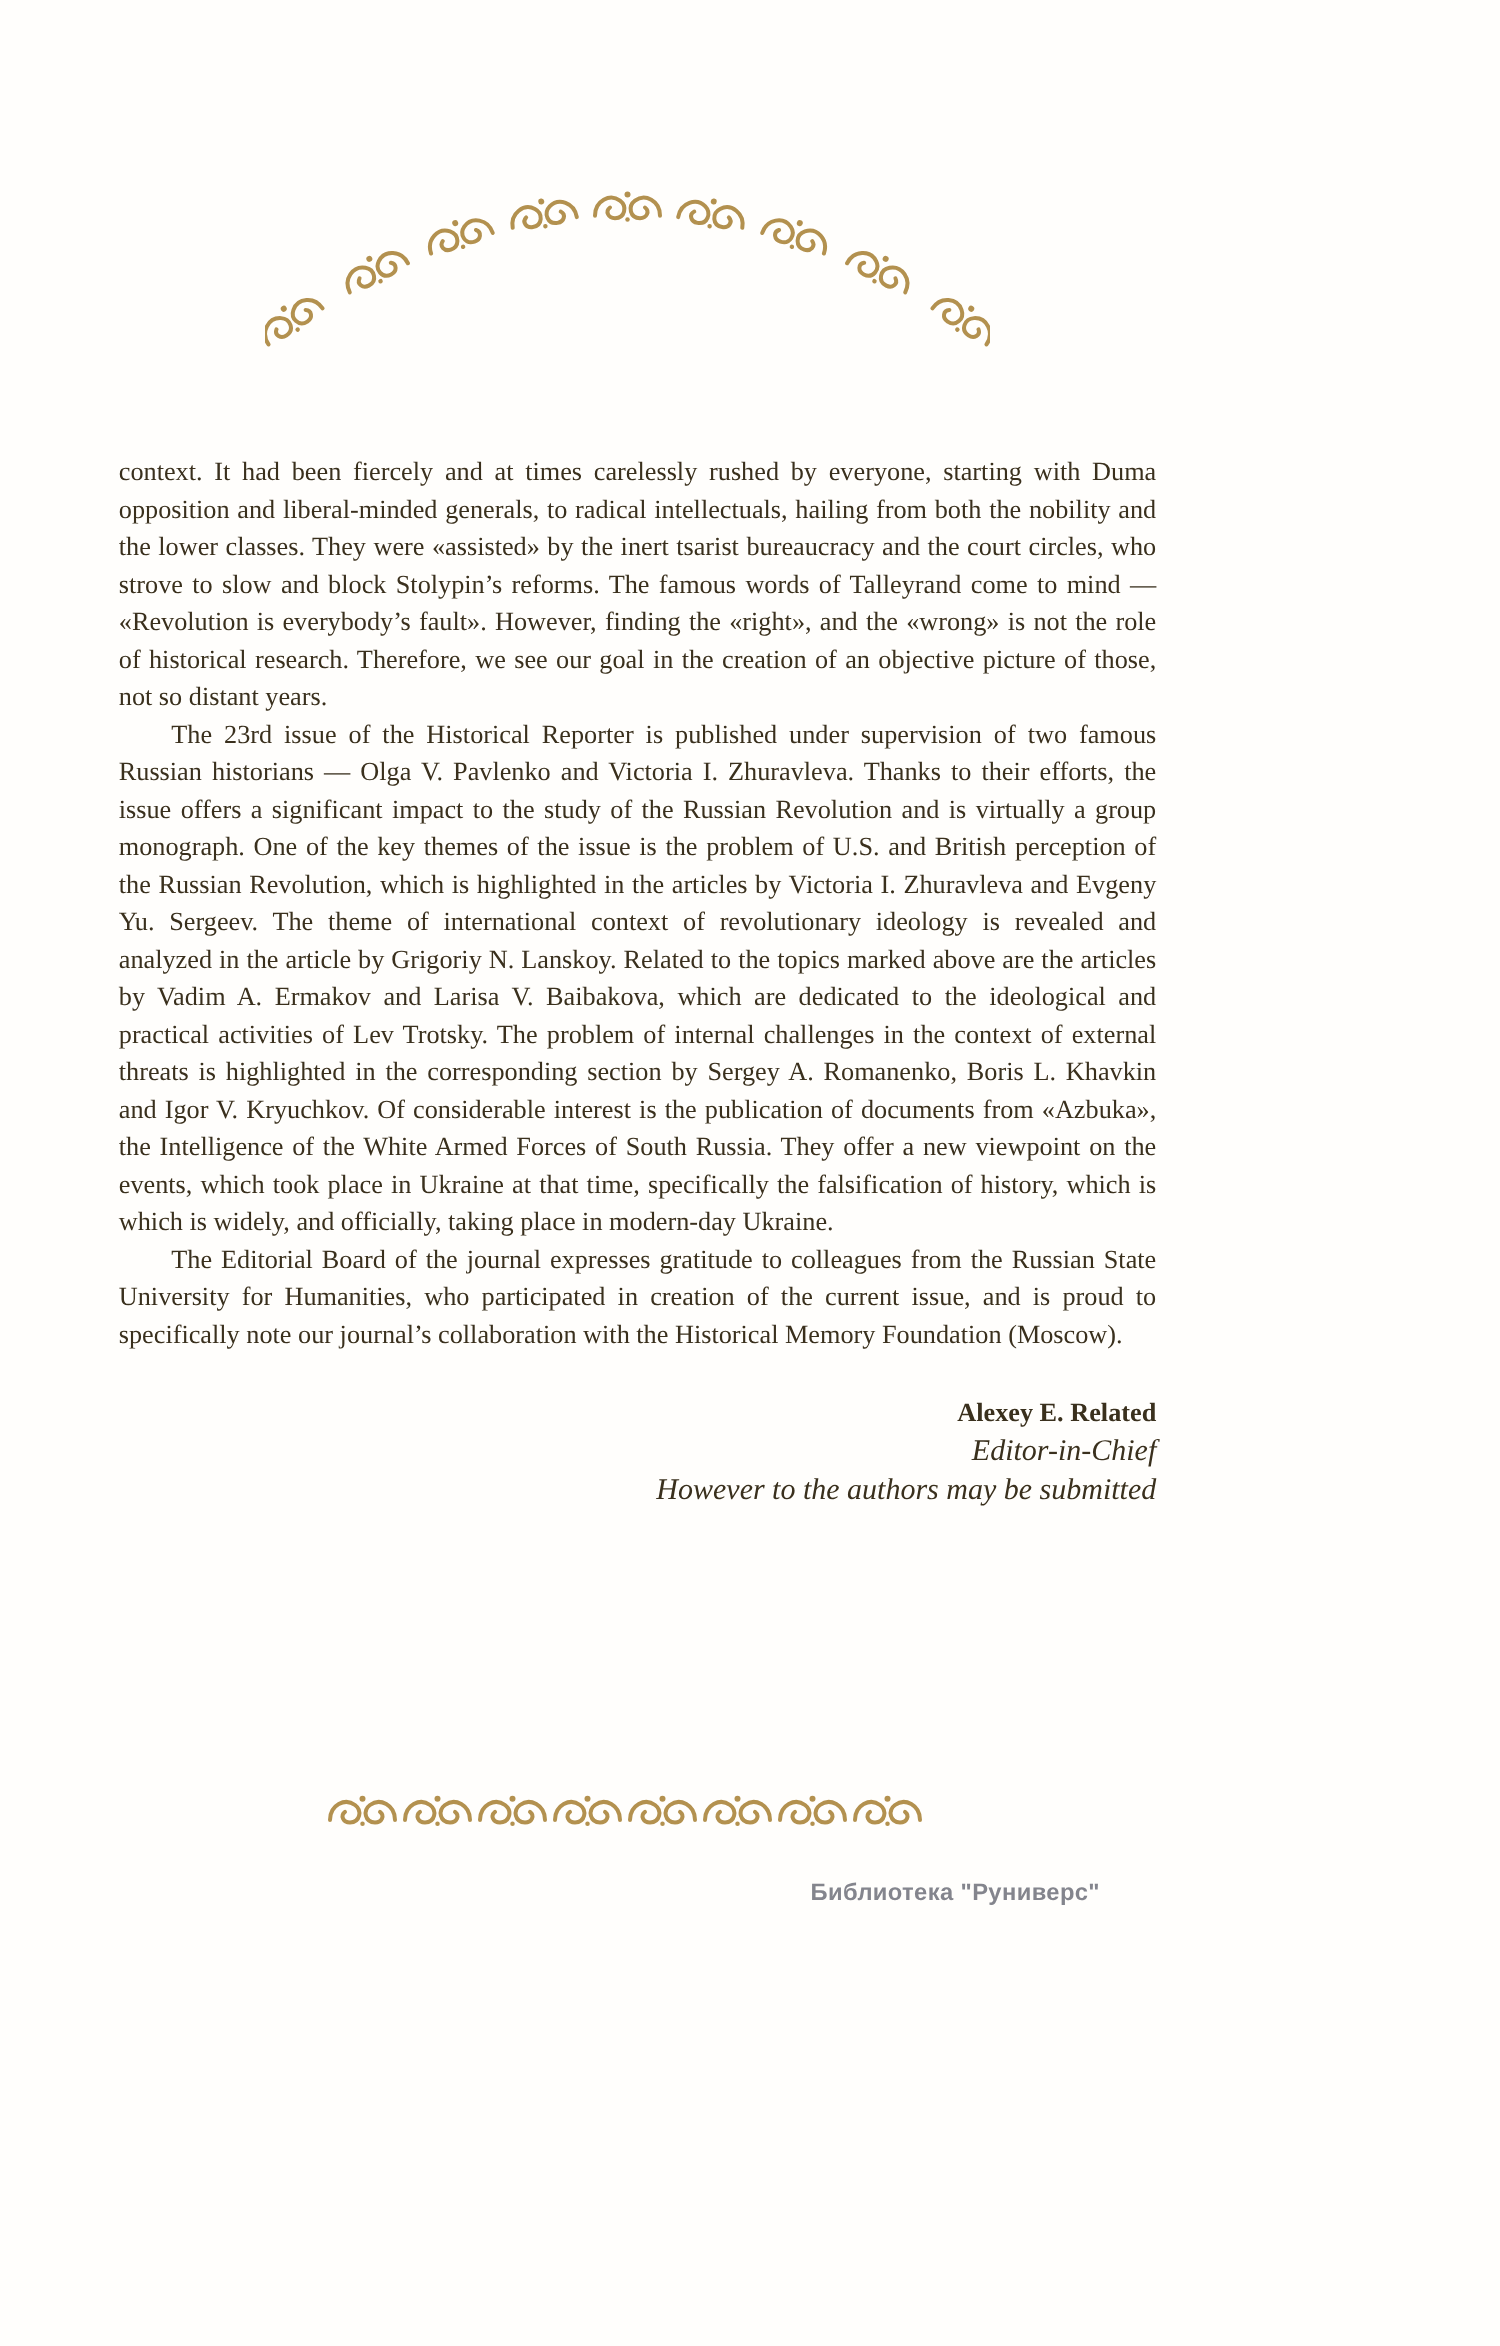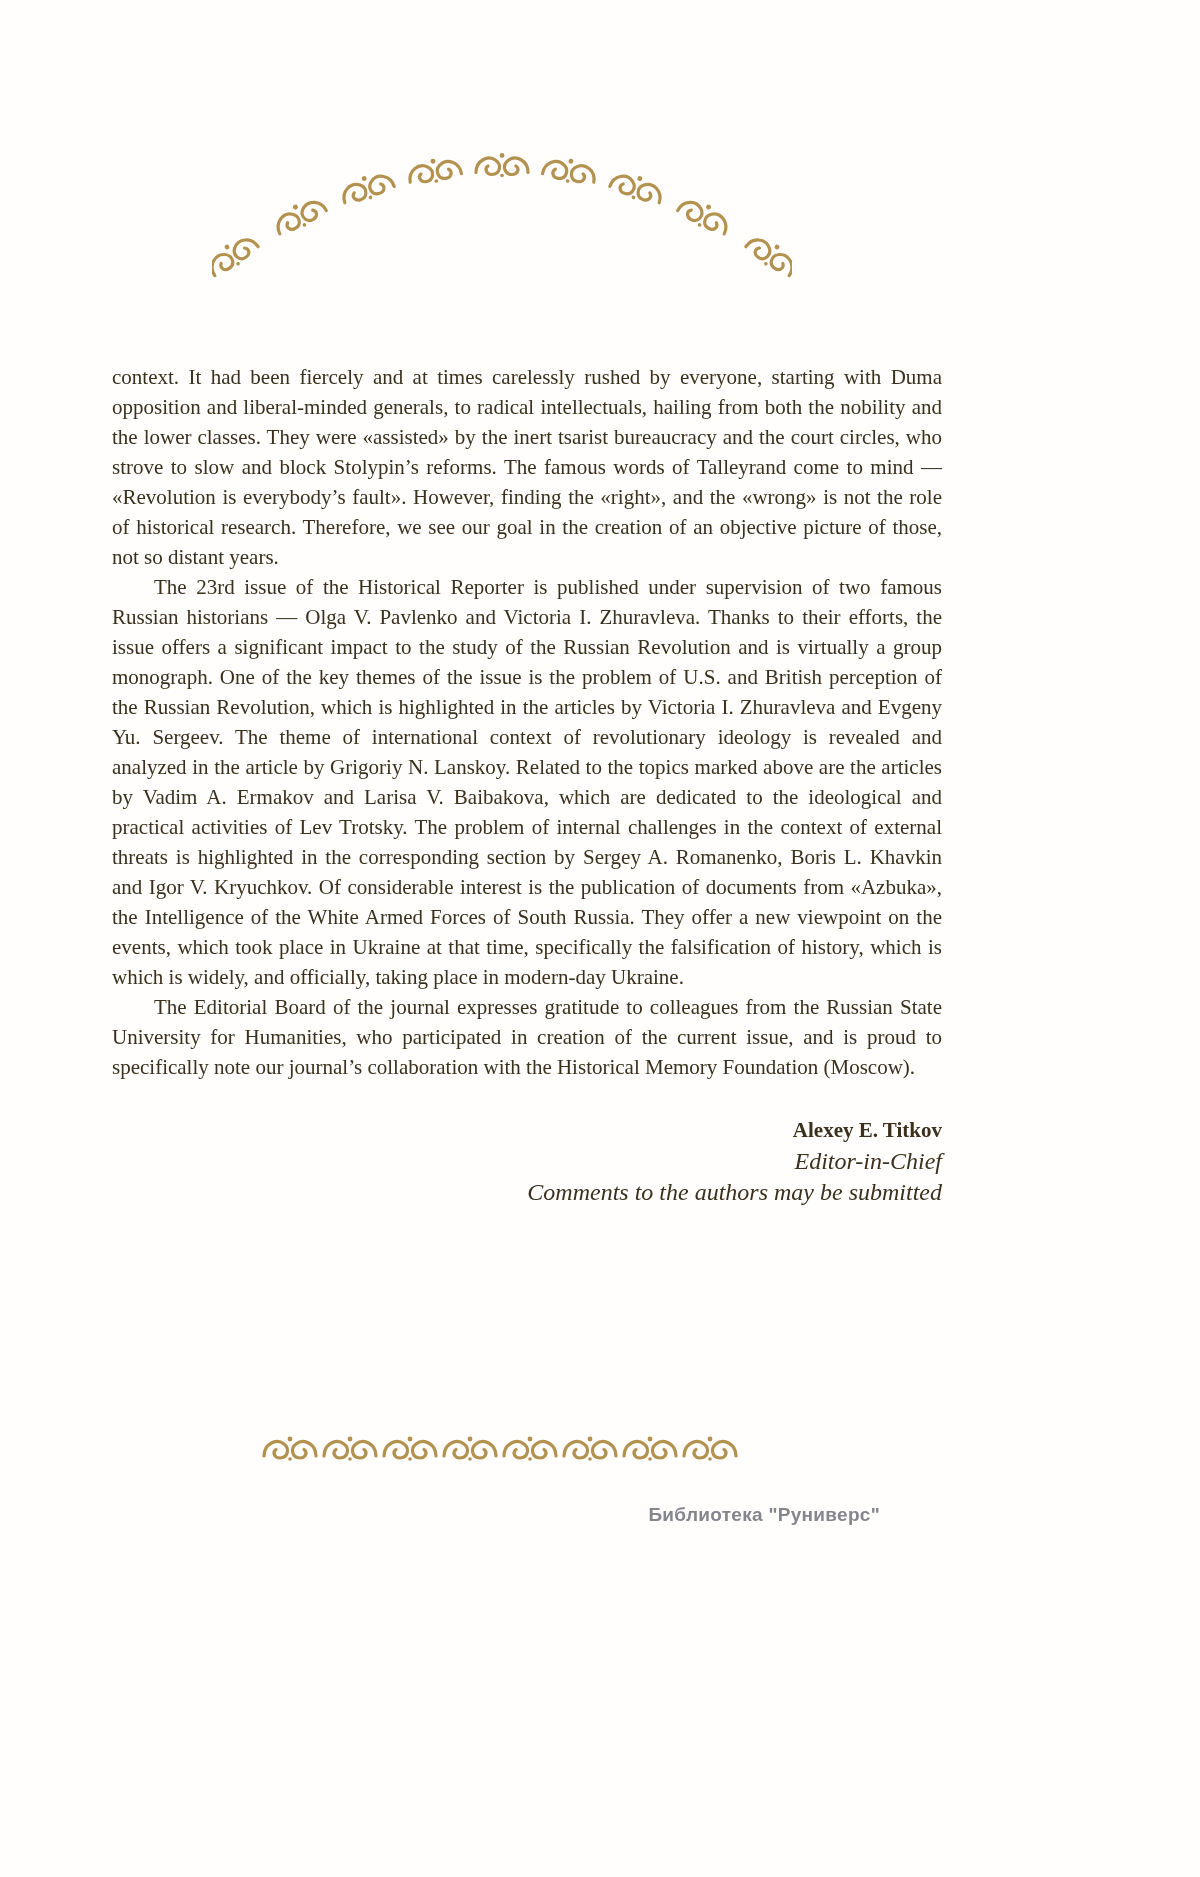--- a/index.html
+++ b/index.html
@@ -30,21 +30,21 @@
     width: 490px;
     height: 48px;
   }
   .ornament-top svg, .ornament-bottom svg {
     display: block;
     width: 100%;
     height: 100%;
   }
   .text-block {
     position: absolute;
-    left: 112px;
+    left: 95px;
     top: 362px;
     width: 830px;
     font-size: 21px;
     line-height: 30px;
     text-align: justify;
   }
   .text-block p {
     margin: 0;
     text-indent: 42px;
   }
@@ -102,23 +102,23 @@
       <use href="#scroll-unit" transform="translate(560 120) rotate(33.7) translate(-30 -16)"></use>
     </svg>
   </div>
 
   <div class="text-block">
     <p class="first">context. It had been fiercely and at times carelessly rushed by everyone, starting with Duma opposition and liberal-minded generals, to radical intellectuals, hailing from both the nobility and the lower classes. They were «assisted» by the inert tsarist bureaucracy and the court circles, who strove to slow and block Stolypin’s reforms. The famous words of Talleyrand come to mind — «Revolution is everybody’s fault». However, finding the «right», and the «wrong» is not the role of historical research. Therefore, we see our goal in the creation of an objective picture of those, not so distant years.</p>
     <p>The 23rd issue of the Historical Reporter is published under supervision of two famous Russian historians — Olga V. Pavlenko and Victoria I. Zhuravleva. Thanks to their efforts, the issue offers a significant impact to the study of the Russian Revolution and is virtually a group monograph. One of the key themes of the issue is the problem of U.S. and British perception of the Russian Revolution, which is highlighted in the articles by Victoria I. Zhuravleva and Evgeny Yu. Sergeev. The theme of international context of revolutionary ideology is revealed and analyzed in the article by Grigoriy N. Lanskoy. Related to the topics marked above are the articles by Vadim A. Ermakov and Larisa V. Baibakova, which are dedicated to the ideological and practical activities of Lev Trotsky. The problem of internal challenges in the context of external threats is highlighted in the corresponding section by Sergey A. Romanenko, Boris L. Khavkin and Igor V. Kryuchkov. Of considerable interest is the publication of documents from «Azbuka», the Intelligence of the White Armed Forces of South Russia. They offer a new viewpoint on the events, which took place in Ukraine at that time, specifically the falsification of history, which is which is widely, and officially, taking place in modern-day Ukraine.</p>
     <p>The Editorial Board of the journal expresses gratitude to colleagues from the Russian State University for Humanities, who participated in creation of the current issue, and is proud to specifically note our journal’s collaboration with the Historical Memory Foundation (Moscow).</p>
 
     <div class="signature">
-      <div class="sig-name">Alexey E. Titkov</div>
+      <div class="sig-name">Alexey E. Related</div>
       <div class="sig-line">Editor-in-Chief</div>
-      <div class="sig-line">Comments to the authors may be submitted</div>
+      <div class="sig-line">However to the authors may be submitted</div>
     </div>
   </div>
 
   <div class="ornament-bottom">
     <svg viewBox="0 0 490 46" xmlns="http://www.w3.org/2000/svg">
       <g>
         <use href="#scroll-unit" transform="translate(5 7)"></use>
         <use href="#scroll-unit" transform="translate(65 7)"></use>
         <use href="#scroll-unit" transform="translate(125 7)"></use>
         <use href="#scroll-unit" transform="translate(185 7)"></use>

